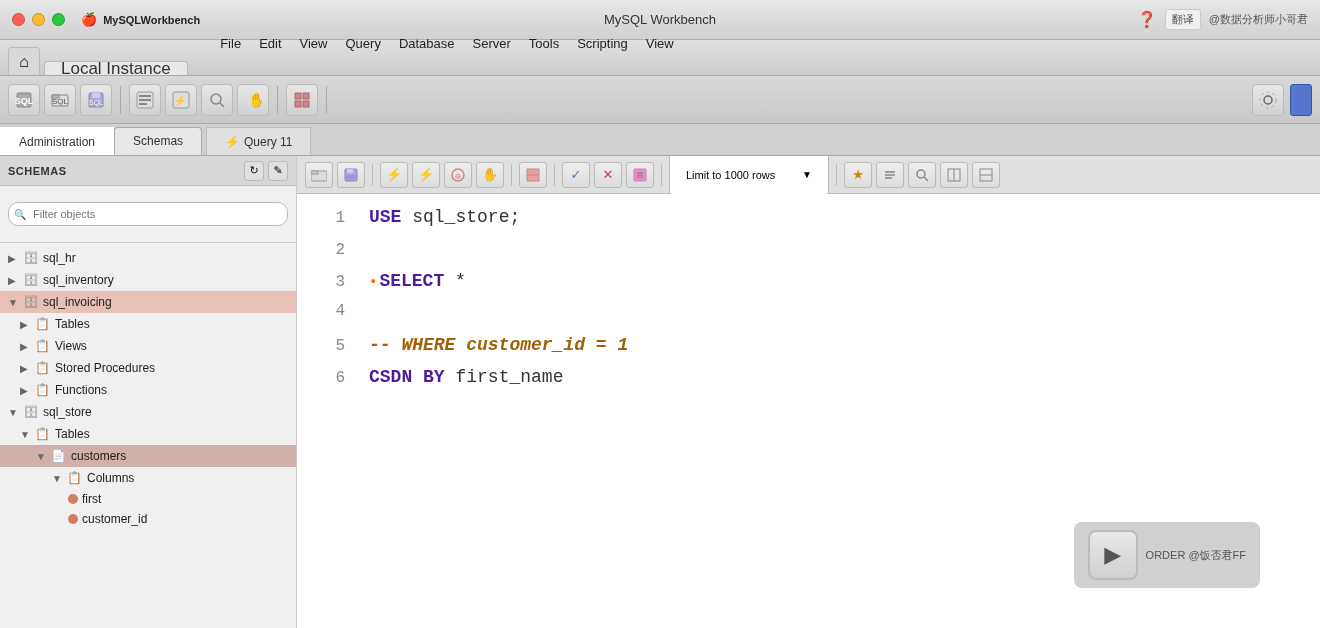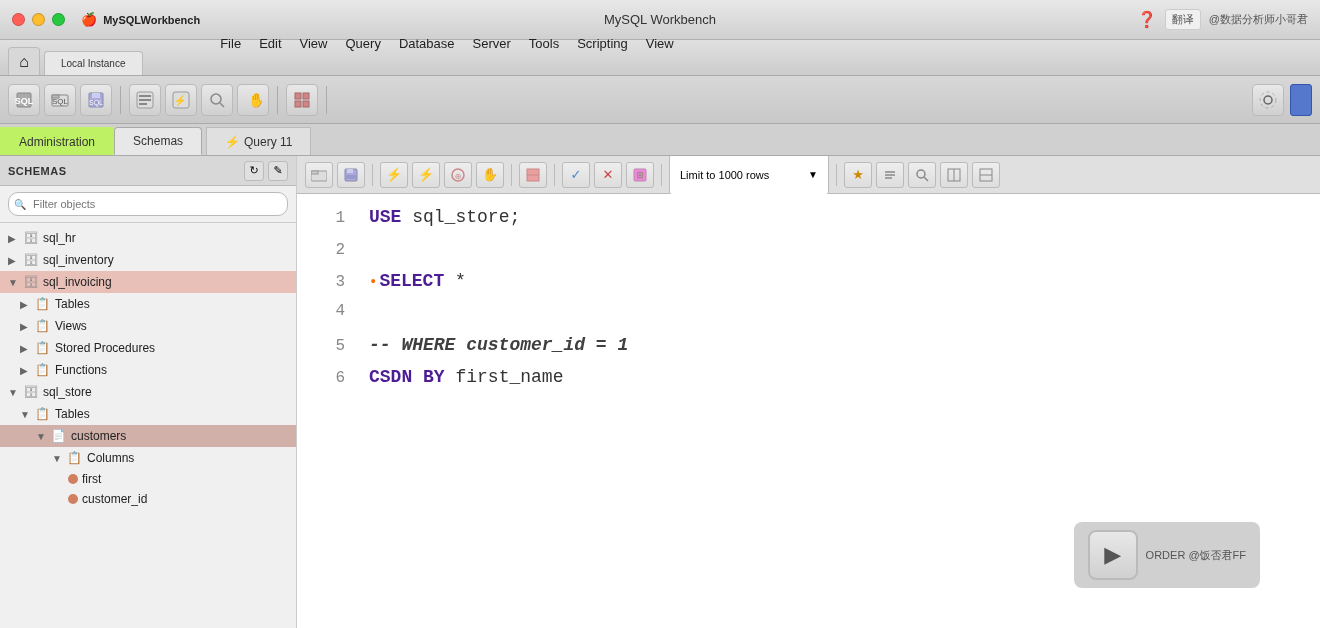--- a/index.html
+++ b/index.html
@@ -82,28 +82,28 @@
       width: 32px; height: 28px;
       background: #d8d8d8;
       border: 1px solid #bbb;
       border-bottom: none;
       border-radius: 4px 4px 0 0;
       display: flex; align-items: center; justify-content: center;
       margin-right: 4px;
       cursor: pointer;
     }
     .tab-item {
-      height: 24px;
+      height: 14px;
       background: #e8e8e8;
       border: 1px solid #bbb;
       border-bottom: none;
       border-radius: 4px 4px 0 0;
       padding: 0 16px;
       display: flex; align-items: center;
-      font-size: 10px;
+      font-size: 17px;
       color: #333;
       cursor: pointer;
     }
 
     
     .toolbar {
       background: linear-gradient(180deg, #d8d8d8 0%, #c8c8c8 100%);
       height: 48px;
       display: flex;
       align-items: center;
@@ -158,21 +158,21 @@
       cursor: pointer;
       border: 1px solid transparent;
       border-bottom: none;
     }
     .section-tab.active {
       background: #e8e8e8;
       border-color: #aaa;
       border-bottom: 1px solid #e8e8e8;
       border-radius: 4px 4px 0 0;
     }
-    .section-tab.admin { background: #bef264; }
+    .section-tab.admin { background: #ffffff; }
 
     
     .left-panel {
       width: 297px;
       background: #f0f0f0;
       border-right: 1px solid #ccc;
       display: flex;
       flex-direction: column;
       overflow: hidden;
     }
@@ -198,21 +198,21 @@
     .schema-action-btn {
       width: 20px; height: 20px;
       background: #e0e0e0;
       border: 1px solid #bbb;
       border-radius: 3px;
       font-size: 11px;
       display: flex; align-items: center; justify-content: center;
       cursor: pointer;
     }
     .filter-box {
-      padding: 6px 8px;
+      padding: 16px 8px;
       border-bottom: 1px solid #ccc;
     }
     .filter-input {
       width: 100%;
       height: 24px;
       border: 1px solid #bbb;
       border-radius: 10px;
       padding: 0 8px 0 24px;
       font-size: 11px;
       background: white;
@@ -295,21 +295,21 @@
       border-radius: 3px;
       display: flex; align-items: center; justify-content: center;
       cursor: pointer;
       font-size: 13px;
     }
     .limit-select {
       height: 41px;
       background: white;
       border: 1px solid #bbb;
       border-radius: 3px;
-      padding: 0 10px;
+      padding: 0 16px;
       font-size: 11px;
       display: flex; align-items: center; justify-content: space-between;
       min-width: 160px;
       cursor: pointer;
     }
     .q-sep { width: 1px; height: 22px; background: #bbb; margin: 0 3px; }
 
     
     .editor {
       flex: 1;
@@ -336,21 +336,21 @@
       flex-shrink: 0;
     }
     .dot-marker {
       color: #ff6600;
       font-size: 14px;
       margin-right: 2px;
     }
     .code-content { color: #333; }
     .kw-blue { color: #4c1d95; font-weight: 700; }
     .code-normal { color: #333; }
-    .code-comment { color: #404040; font-style: italic; font-weight: 600; }
+    .code-comment { color: #a16207; font-style: italic; font-weight: 600; }
 
     
     .watermark {
       position: fixed;
       bottom: 40px;
       right: 60px;
       background: rgba(200,200,200,0.85);
       border-radius: 8px;
       padding: 8px 14px;
       font-size: 11px;

